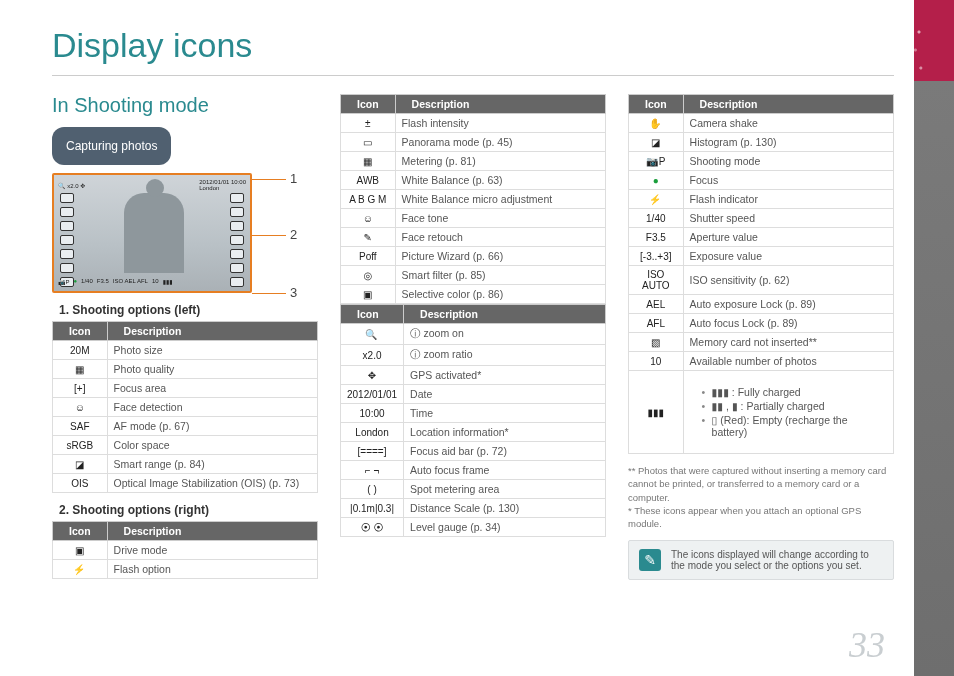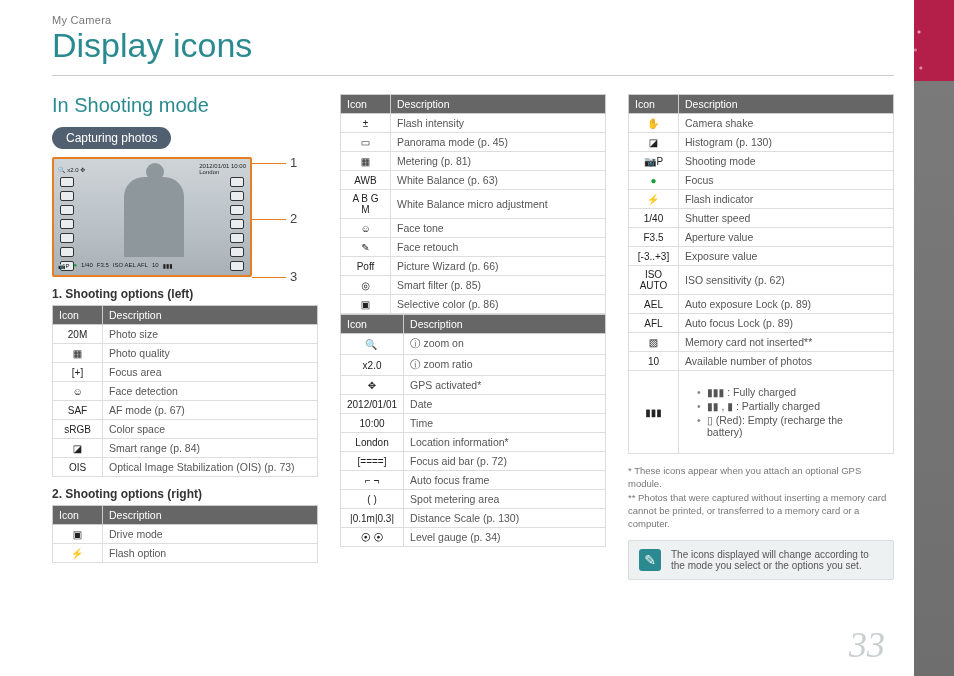--- a/index.html
+++ b/index.html
@@ -30,42 +30,42 @@
   }
   .breadcrumb {
     font-size: 11px;
     color: #777;
     letter-spacing: .3px;
   }
   .page-title {
     font-size: 34px;
     font-weight: 300;
     color: #2a8a8f;
-    margin-top: 0;
+    margin-top: 12px;
     border-bottom: 1px solid #ccc;
     padding-bottom: 10px;
   }
   .columns {
     display: flex;
     gap: 22px;
     margin-top: 18px;
   }
   .col { width: 270px; font-size: 11px; }
   .section-title {
     font-size: 20px;
     font-weight: 300;
     color: #2a8a8f;
     margin-bottom: 10px;
   }
   .pill {
     display:inline-block;
     background:#506070;
     color:#fff;
     border-radius: 12px;
-    padding: 4px 14px;
+    padding: 12px 14px;
     font-size: 12px;
     margin-bottom: 8px;
   }
   .lcd-wrap{
     position:relative;
     width: 230px;
     margin-bottom: 10px;
   }
   .lcd {
     width: 200px;
@@ -99,28 +99,28 @@
     position:absolute; left:4px; right:4px; bottom:4px; height:12px;
     display:flex; align-items:center; gap:4px; font-size:6px; color:#222;
   }
   .callout{ position:absolute; font-size:13px; color:#444; }
   .callout.c1{ left:238px; top:-2px;} .callout.c2{ left:238px; top:54px;} .callout.c3{ left:238px; top:112px;}
   .callout-line{ position:absolute; height:1px; background:#e67e22;}
   .cl1{ top:6px; left:200px; width:34px;} .cl2{ top:62px; left:200px; width:34px;} .cl3{ top:120px; left:200px; width:34px;}
 
   .subhead{
     font-size:12px; font-weight:bold; color:#333;
-    margin: 10px 0 4px;
+    margin: 10px 7px 4px;
   }
   table.icon-tbl{
     width:100%; border-collapse: collapse; font-size:10.5px;
   }
   table.icon-tbl th{
-    background:#666; color:#fff; font-weight:normal; text-align:left;
-    padding:3px 6px; border:1px solid #ccc;
+    background:#666; color:#fff; font-weight:bold; text-align:left;
+    padding:3px 16px; border:1px solid #ccc;
   }
   table.icon-tbl td{
     border:1px solid #ddd; padding:3px 6px; color:#555; vertical-align:middle;
   }
   table.icon-tbl td.icon-cell{
     width:50px; text-align:center; color:#222; font-size:10px;
     font-family: "Arial Black", Arial, sans-serif;
   }
   .footnotes{
     font-size:9.5px; color:#777; margin-top:10px; line-height:1.4;
@@ -144,21 +144,20 @@
   .bullet-list{ list-style:none; padding:0; margin:12px;}
   .bullet-list li{ position:relative; padding-left:10px; margin-bottom:2px;}
   .bullet-list li::before{ content:"•"; position:absolute; left:0; color:#888;}
 </style>
 </head>
 <body>
 
 <div class="right-accent"></div>
 
 <div class="page">
-  <div class="breadcrumb">My Camera</div>
   <h1 class="page-title">Display icons</h1>
 
   <div class="columns">
 
     <div class="col">
       <div class="section-title">In Shooting mode</div>
       <div class="pill">Capturing photos</div>
 
       <div class="lcd-wrap">
         <div class="lcd">
@@ -450,22 +449,22 @@
                   <li>▮▮▮ : Fully charged</li>
                   <li>▮▮ , ▮ : Partially charged</li>
                   <li>▯ (Red): Empty (recharge the battery)</li>
                 </ul>
           </td>
         </tr>
       </tbody>
         </table>
 
       <div class="footnotes">
+        <div>** Photos that were captured without inserting a memory card cannot be printed, or transferred to a memory card or a computer.</div>
         <div>* These icons appear when you attach an optional GPS module.</div>
-        <div>** Photos that were captured without inserting a memory card cannot be printed, or transferred to a memory card or a computer.</div>
       </div>
 
       <div class="note-box">
         <div class="note-icon">✎</div>
         <div>The icons displayed will change according to the mode you select or the options you set.</div>
       </div>
     </div>
   </div>
 </div>
 

